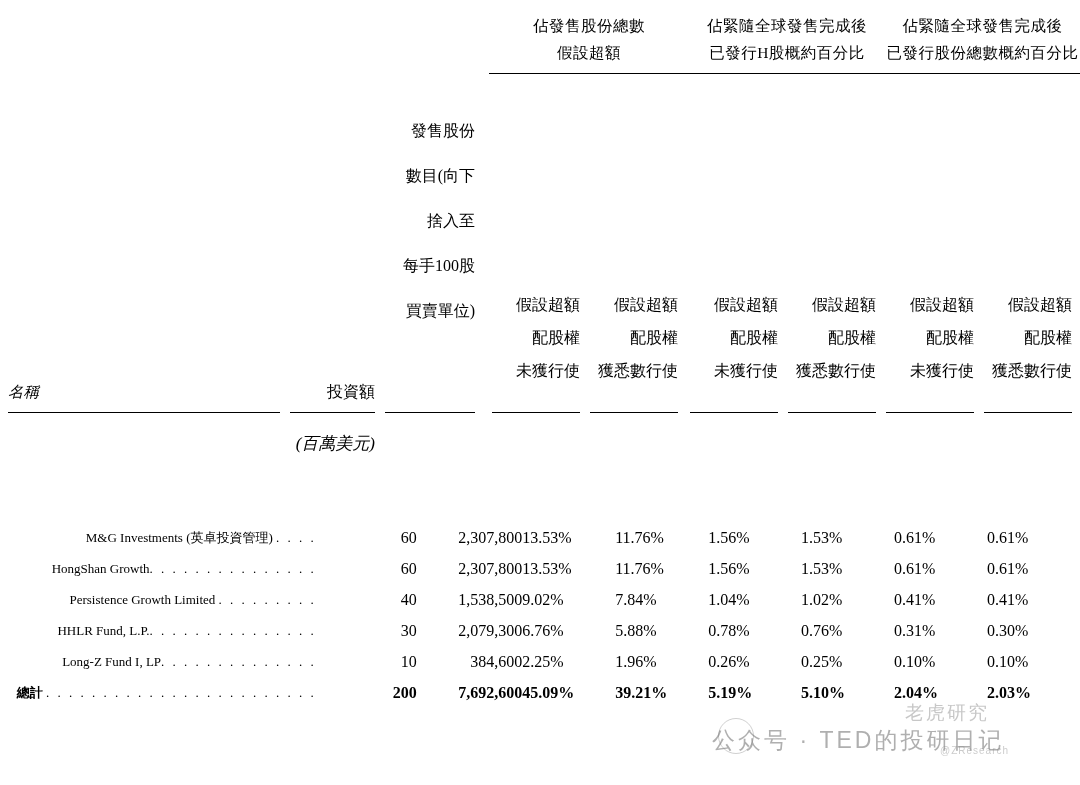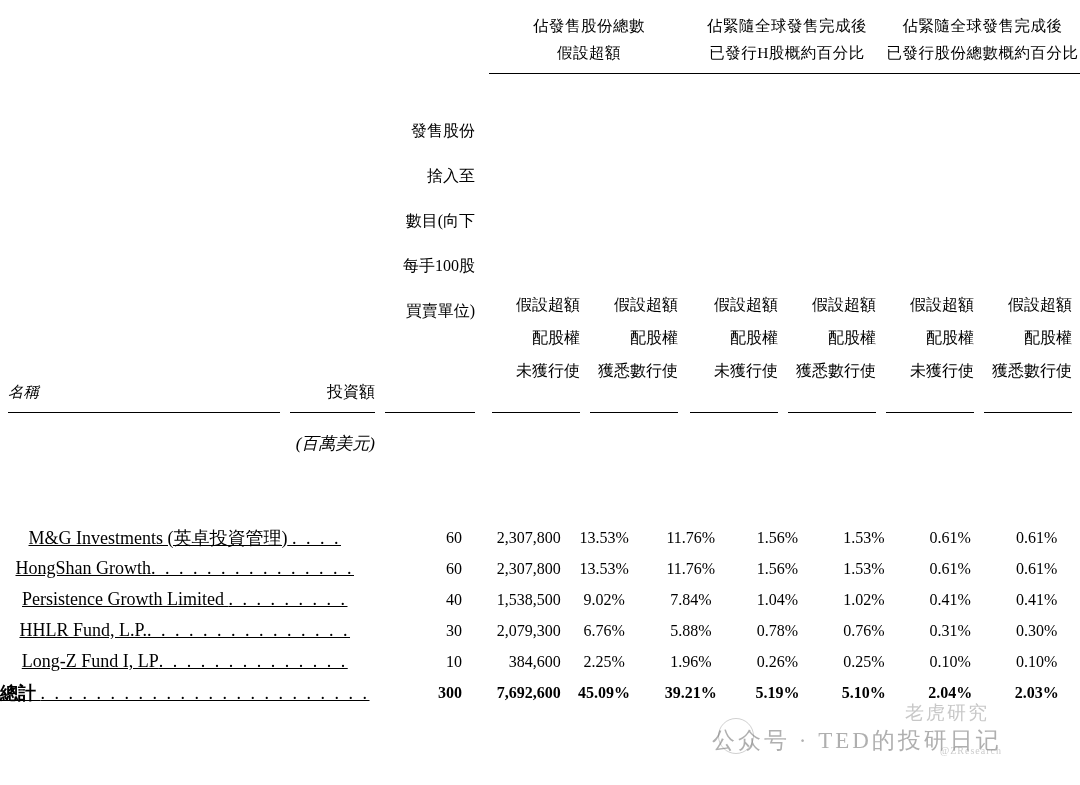--- a/index.html
+++ b/index.html
@@ -143,39 +143,38 @@
   }
   table.data td {
     padding: 0;
     height: 31px;
     vertical-align: middle;
     white-space: nowrap;
   }
   td.c-name {
     width: 280px;
     padding-left: 8px;
-    text-align: center;
-    font-size: 18px;
-    text-decoration: underline;
+    text-align: right;
+    font-size: 13px;
   }
   td.c-name .nm { }
   td.c-name .dots { letter-spacing: 2.5px; }
   td.c-amount { width: 95px; text-align: right; padding-right: 0; }
   td.c-shares { width: 100px; text-align: right; padding-right: 0; }
-  td.c-pct { width: 88px; text-align: center; padding-right: 0; }
+  td.c-pct { width: 88px; text-align: left; padding-right: 0; }
 
   tr.total td { font-weight: bold; }
   tr.total td.c-name { font-weight: normal; }
   tr.total td.c-name .nm { font-weight: bold; }
 
   
   .wm {
     position: absolute;
     color: rgba(120,120,120,0.40);
-    font-family: Liberation Serif, serif;
+    font-family: Liberation Sans, sans-serif;
     pointer-events: none;
     white-space: nowrap;
   }
   #wm-main {
     left: 712px;
     top: 725px;
     font-size: 23px;
     letter-spacing: 3px;
     color: rgba(110,110,110,0.55);
   }
@@ -221,22 +220,22 @@
     </div>
     <div class="group" id="group-2">
       <span class="gline">佔緊隨全球發售完成後</span>
       <span class="gline">已發行股份總數概約百分比</span>
       <span class="rule"></span>
     </div>
   </div>
 
   <div class="col-head" id="shares-head">
     <span class="hline">發售股份</span>
+    <span class="hline">數目(向下</span>
     <span class="hline">捨入至</span>
-    <span class="hline">數目(向下</span>
     <span class="hline">每手100股</span>
     <span class="hline">買賣單位)</span>
   </div>
   <div id="shares-rule"></div>
 
   <div class="col-head pct-head" id="pct-head-0">
     <span class="hline">假設超額</span>
     <span class="hline">配股權</span>
     <span class="hline">未獲行使</span>
   </div>
@@ -332,21 +331,21 @@
         <td class="c-shares">384,600</td>
         <td class="c-pct">2.25%</td>
         <td class="c-pct">1.96%</td>
         <td class="c-pct">0.26%</td>
         <td class="c-pct">0.25%</td>
         <td class="c-pct">0.10%</td>
         <td class="c-pct">0.10%</td>
       </tr>
       <tr class="total">
         <td class="c-name"><span class="nm">總計</span> <span class="dots">. . . . . . . . . . . . . . . . . . . . . . . .</span></td>
-        <td class="c-amount">300</td>
+        <td class="c-amount">200</td>
         <td class="c-shares">7,692,600</td>
         <td class="c-pct">45.09%</td>
         <td class="c-pct">39.21%</td>
         <td class="c-pct">5.19%</td>
         <td class="c-pct">5.10%</td>
         <td class="c-pct">2.04%</td>
         <td class="c-pct">2.03%</td>
       </tr>
     </tbody>
   </table>

